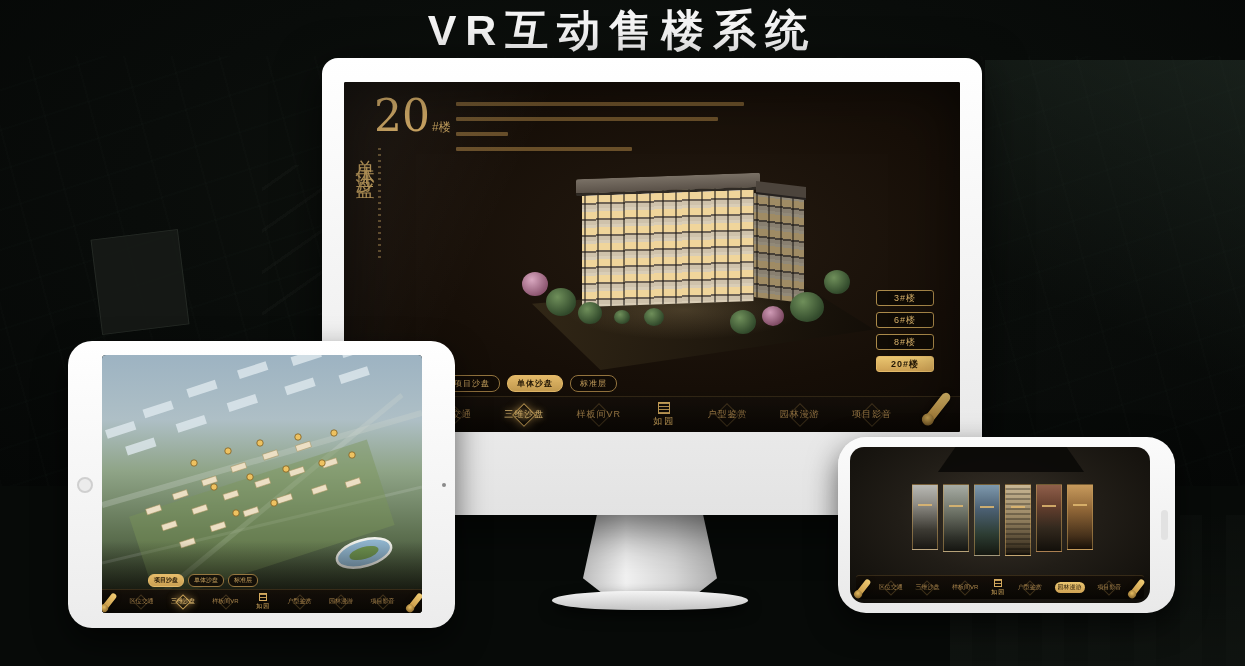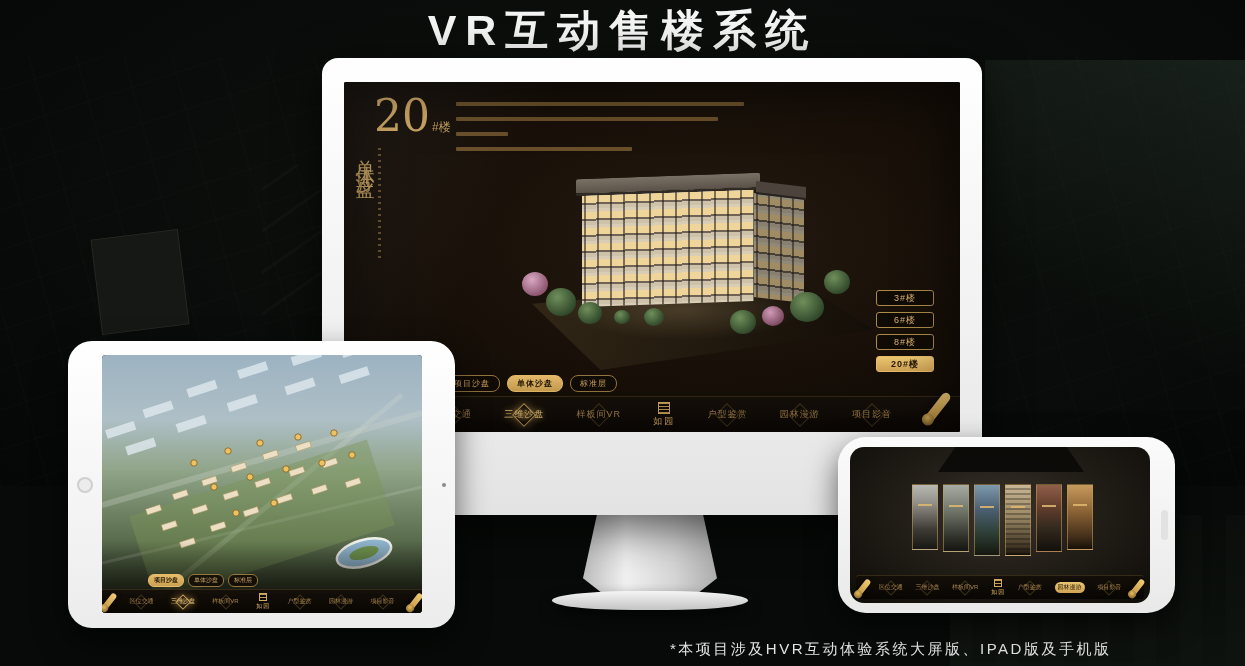--- a/index.html
+++ b/index.html
@@ -400,15 +400,14 @@
         </div>
         <div class="nav-item">户型鉴赏</div>
         <div class="nav-item sel-pill">园林漫游</div>
         <div class="nav-item">项目影音</div>
         <div class="scroll-ic sm"></div>
       </div>
     </div>
     <div class="p-notch"></div>
   </div>
 
-  <div class="footnote">*本项目涉及HVR互动体验系统大屏版、IPAD版及手机版</div>
 
 </div>
 
 </body></html>

